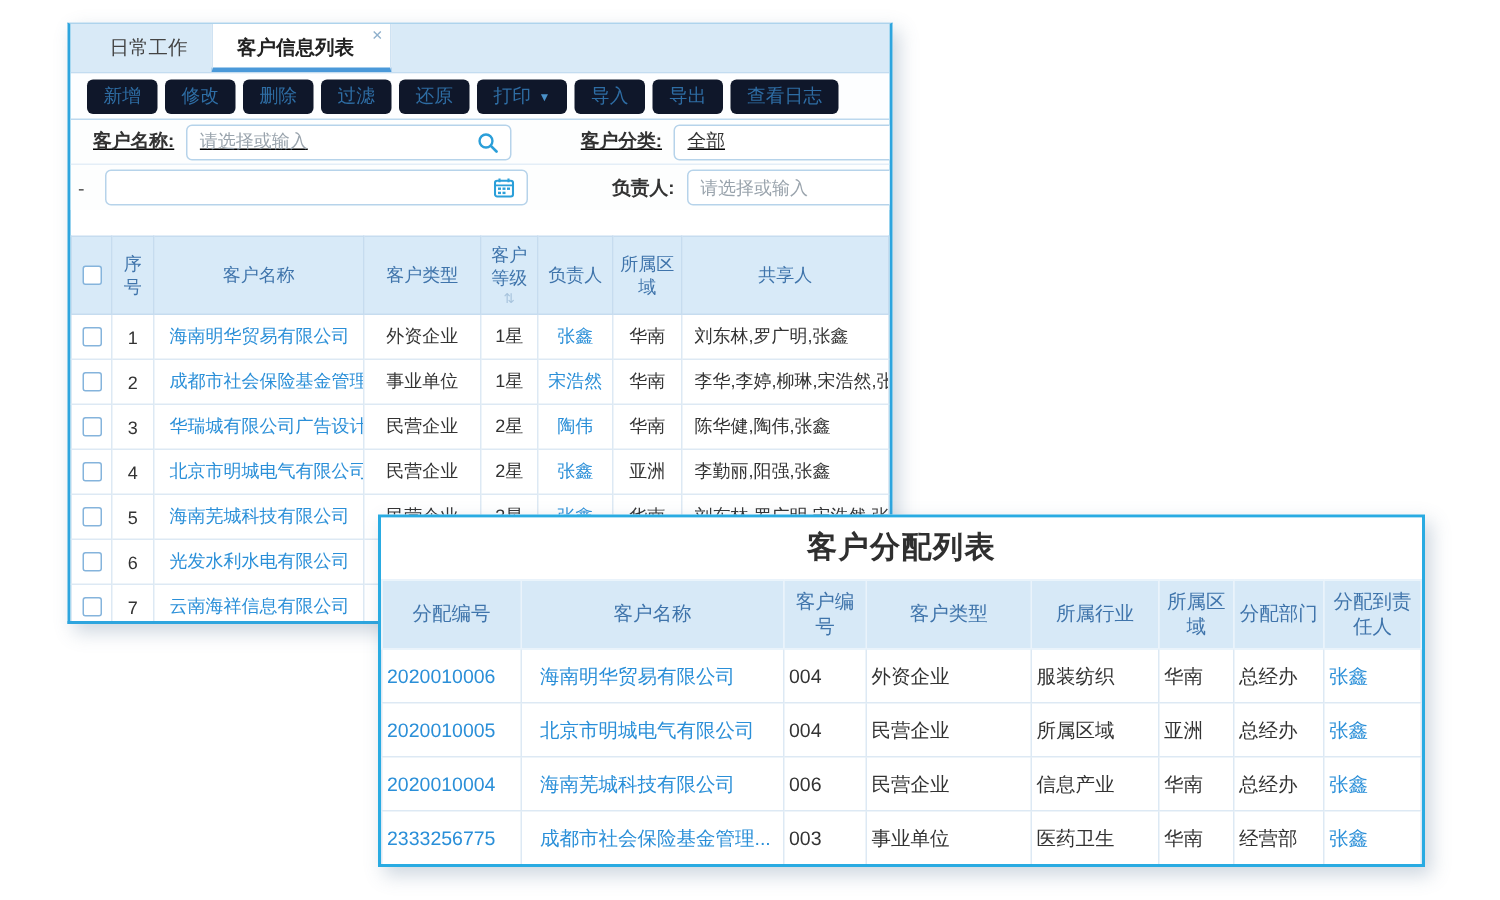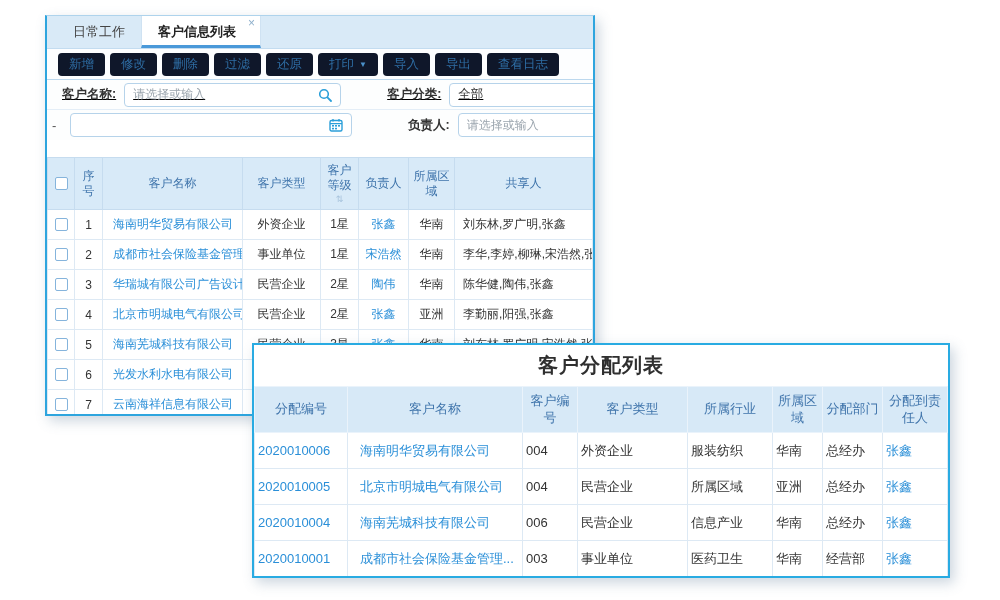--- a/index.html
+++ b/index.html
@@ -305,21 +305,21 @@
           <td class="link">2020010004</td>
           <td class="name">海南芜城科技有限公司</td>
           <td>006</td>
           <td>民营企业</td>
           <td>信息产业</td>
           <td>华南</td>
           <td>总经办</td>
           <td class="link">张鑫</td>
         </tr>
         <tr>
-          <td class="link">2020010001</td>
+          <td class="link">2333256775</td>
           <td class="name">成都市社会保险基金管理...</td>
           <td>003</td>
           <td>事业单位</td>
           <td>医药卫生</td>
           <td>华南</td>
           <td>经营部</td>
           <td class="link">张鑫</td>
         </tr>
       </tbody>
     </table>

